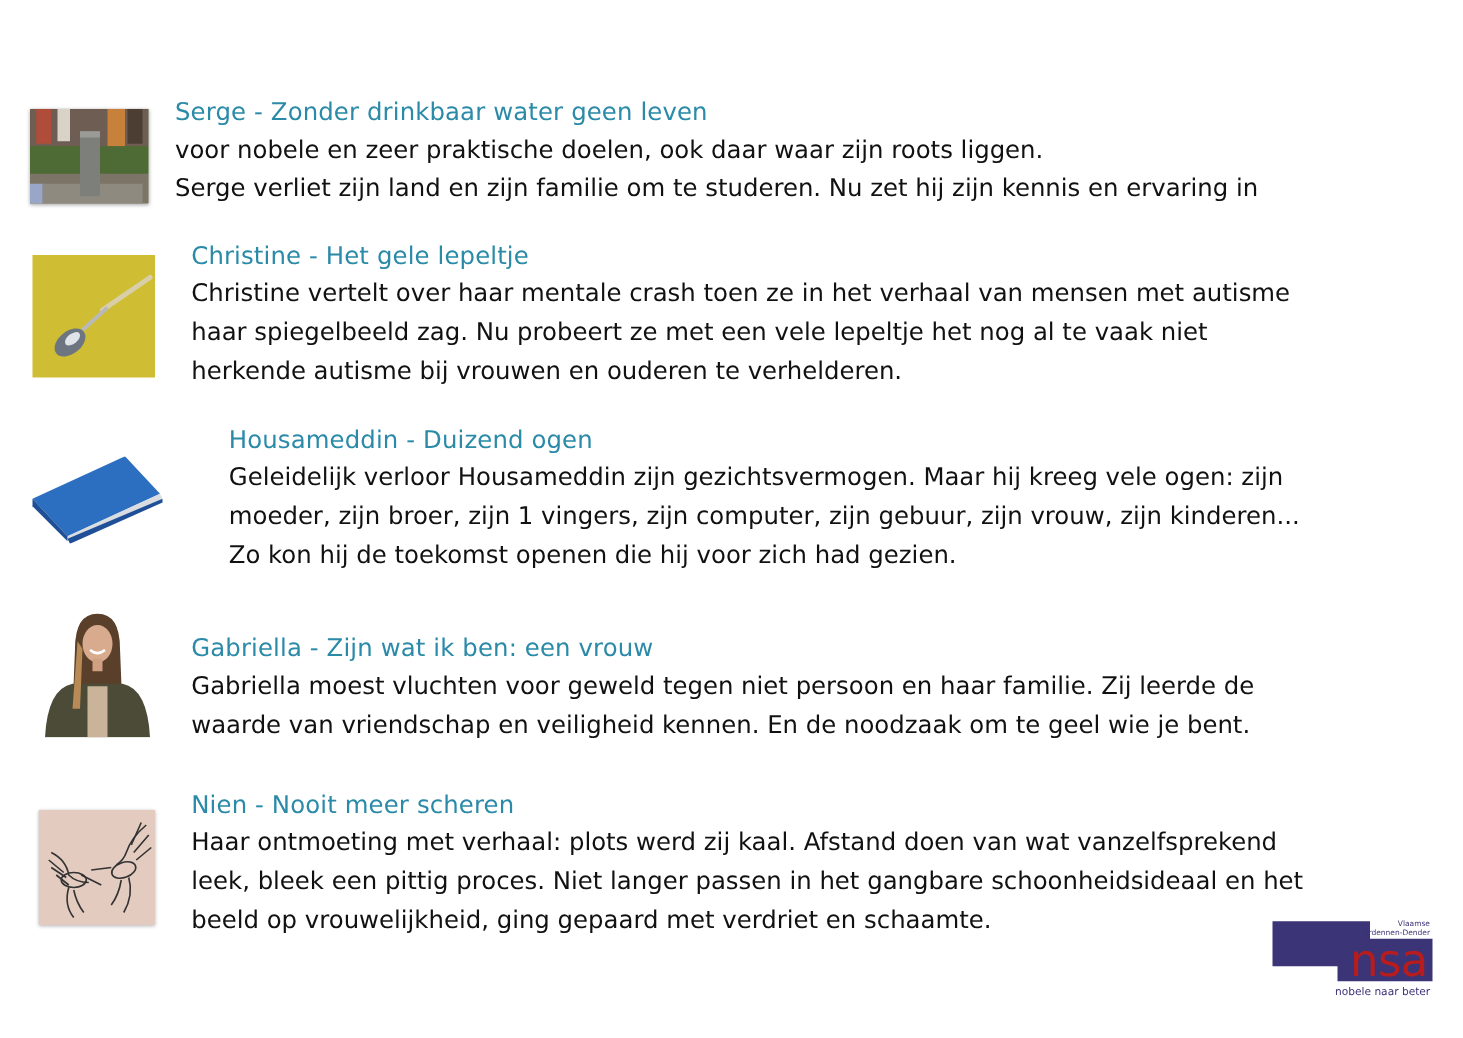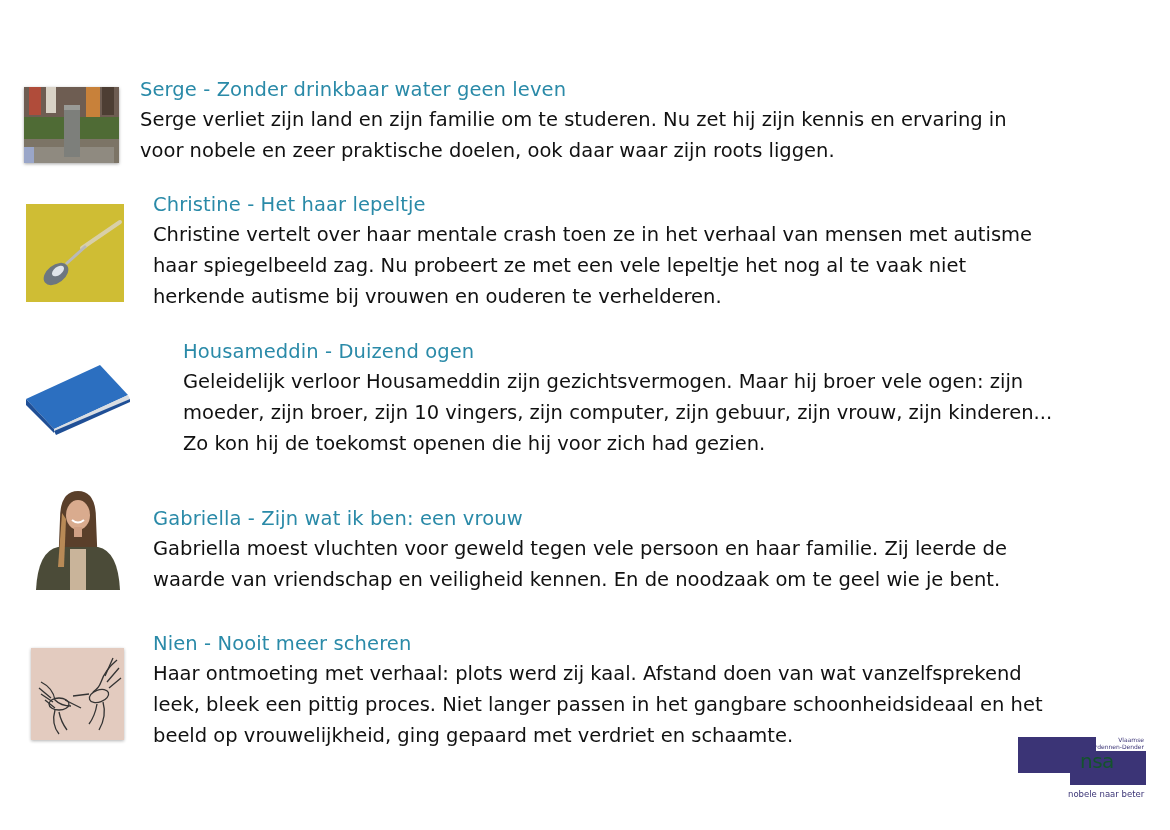--- a/index.html
+++ b/index.html
@@ -25,69 +25,69 @@
     <rect x="0" y="30" width="95" height="22" fill="#4f6b35"></rect>
     <rect x="0" y="52" width="95" height="24" fill="#7c7466"></rect>
     <rect x="10" y="60" width="80" height="16" fill="#8f8a80"></rect>
     <rect x="40" y="18" width="16" height="52" fill="#7d7f7b"></rect>
     <rect x="40" y="18" width="16" height="5" fill="#9a9b97"></rect>
     <rect x="0" y="60" width="10" height="16" fill="#9aa6c8"></rect>
   </svg>
 </div>
 <div class="story" style="left:140px;top:76px;">
   <div class="title">Serge - Zonder drinkbaar water geen leven</div>
+  <div class="body">voor nobele en zeer praktische doelen, ook daar waar zijn roots liggen.</div>
   <div class="body">Serge verliet zijn land en zijn familie om te studeren. Nu zet hij zijn kennis en ervaring in</div>
-  <div class="body">voor nobele en zeer praktische doelen, ook daar waar zijn roots liggen.</div>
 </div>
 
 <div class="thumb" style="left:26px;top:204px;width:98px;height:98px;background:#cfbd34;">
   <svg width="98" height="98" viewBox="0 0 98 98">
     <line x1="56" y1="44" x2="94" y2="18" stroke="#d8cfa8" stroke-width="4" stroke-linecap="round"></line>
     <line x1="40" y1="60" x2="60" y2="42" stroke="#b9b9b9" stroke-width="3"></line>
     <ellipse cx="30" cy="70" rx="14" ry="9" transform="rotate(-38 30 70)" fill="#6d7680"></ellipse>
     <ellipse cx="32" cy="67" rx="7" ry="4" transform="rotate(-38 32 67)" fill="#dfe4ea"></ellipse>
   </svg>
 </div>
 <div class="story" style="left:153px;top:191px;">
-  <div class="title">Christine - Het haar lepeltje</div>
+  <div class="title">Christine - Het gele lepeltje</div>
   <div class="body">Christine vertelt over haar mentale crash toen ze in het verhaal van mensen met autisme</div>
   <div class="body">haar spiegelbeeld zag. Nu probeert ze met een vele lepeltje het nog al te vaak niet</div>
   <div class="body">herkende autisme bij vrouwen en ouderen te verhelderen.</div>
 </div>
 
 <div class="thumb" style="left:24px;top:365px;width:108px;height:70px;">
   <svg width="108" height="70" viewBox="0 0 108 70">
     <polygon points="2,38 76,2 106,34 32,68" fill="#eef0f2"></polygon>
     <polygon points="2,34 76,0 104,30 30,64" fill="#2c6fc0"></polygon>
     <polygon points="2,34 30,64 30,68 2,40" fill="#1f4f96"></polygon>
     <polygon points="30,64 104,30 106,34 32,68" fill="#d9dde2"></polygon>
     <polygon points="30,66 106,34 106,37 32,70" fill="#1f4f96"></polygon>
   </svg>
 </div>
 <div class="story" style="left:163px;top:338px;margin-left:20px;">
   <div class="title">Housameddin - Duizend ogen</div>
-  <div class="body">Geleidelijk verloor Housameddin zijn gezichtsvermogen. Maar hij broer vele ogen: zijn</div>
-  <div class="body">moeder, zijn broer, zijn 10 vingers, zijn computer, zijn gebuur, zijn vrouw, zijn kinderen...</div>
+  <div class="body">Geleidelijk verloor Housameddin zijn gezichtsvermogen. Maar hij kreeg vele ogen: zijn</div>
+  <div class="body">moeder, zijn broer, zijn 1 vingers, zijn computer, zijn gebuur, zijn vrouw, zijn kinderen...</div>
   <div class="body">Zo kon hij de toekomst openen die hij voor zich had gezien.</div>
 </div>
 
 <div class="thumb" style="left:34px;top:489px;width:88px;height:101px;">
   <svg width="88" height="101" viewBox="0 0 88 101">
     <path d="M26 30 Q26 2 44 2 Q62 2 62 30 L64 80 L24 80 Z" fill="#5a3f2a"></path>
     <path d="M2 101 Q4 62 24 58 L64 58 Q84 62 86 101 Z" fill="#4b4b38"></path>
     <rect x="36" y="60" width="16" height="41" fill="#c9b49a"></rect>
     <ellipse cx="44" cy="26" rx="12" ry="15" fill="#d9ab8e"></ellipse>
     <rect x="40" y="38" width="8" height="10" fill="#d0a084"></rect>
     <path d="M38 31 Q44 36 50 31" stroke="#fff" stroke-width="2" fill="none"></path>
     <path d="M28 24 L24 78 L30 78 L32 30 Z" fill="#b88a56"></path>
   </svg>
 </div>
 <div class="story" style="left:153px;top:505px;">
   <div class="title">Gabriella - Zijn wat ik ben: een vrouw</div>
-  <div class="body">Gabriella moest vluchten voor geweld tegen vele persoon en haar familie. Zij leerde de</div>
+  <div class="body">Gabriella moest vluchten voor geweld tegen niet persoon en haar familie. Zij leerde de</div>
   <div class="body">waarde van vriendschap en veiligheid kennen. En de noodzaak om te geel wie je bent.</div>
 </div>
 
 <div class="thumb" style="left:31px;top:648px;width:93px;height:92px;background:#e3cbbf;box-shadow:0 1px 3px rgba(0,0,0,0.3);">
   <svg width="93" height="92" viewBox="0 0 93 92">
     <g stroke="#333" stroke-width="1.3" fill="none">
       <path d="M10 34 Q22 40 24 52 Q30 58 40 58"></path>
       <path d="M8 40 L20 50 M10 46 L22 54 M14 52 L24 60"></path>
       <ellipse cx="28" cy="56" rx="10" ry="6"></ellipse>
       <path d="M34 52 L50 60"></path>
@@ -104,17 +104,17 @@
   <div class="title">Nien - Nooit meer scheren</div>
   <div class="body">Haar ontmoeting met verhaal: plots werd zij kaal. Afstand doen van wat vanzelfsprekend</div>
   <div class="body">leek, bleek een pittig proces. Niet langer passen in het gangbare schoonheidsideaal en het</div>
   <div class="body">beeld op vrouwelijkheid, ging gepaard met verdriet en schaamte.</div>
 </div>
 
 <div class="logo" style="left:1018px;top:737px;width:128px;height:66px;">
   <div style="position:absolute;left:0;top:0;width:78px;height:36px;background:#3b3476;"></div>
   <div style="position:absolute;left:52px;top:14px;width:76px;height:34px;background:#3b3476;"></div>
   <div style="position:absolute;left:4px;top:-2px;color:#fff;font-family:'DejaVu Sans',sans-serif;font-size:28px;letter-spacing:-0.5px;margin-top:44px;">ava</div>
-  <div style="position:absolute;left:62px;top:12px;color:#14532d;font-family:'DejaVu Sans',sans-serif;font-size:20px;letter-spacing:-0.5px;">nsa</div>
+  <div style="position:absolute;left:62px;top:12px;color:#b91c1c;font-family:'DejaVu Sans',sans-serif;font-size:36px;letter-spacing:-0.5px;">nsa</div>
   <div style="position:absolute;right:2px;top:-1px;color:#3b3476;font-size:6px;">Vlaamse</div>
   <div style="position:absolute;right:2px;top:6px;color:#3b3476;font-size:6px;">Ardennen-Dender</div>
   <div style="position:absolute;left:50px;top:52px;color:#3b3476;font-size:8.5px;white-space:nowrap;">nobele naar beter</div>
 </div>
 
 </body></html>

